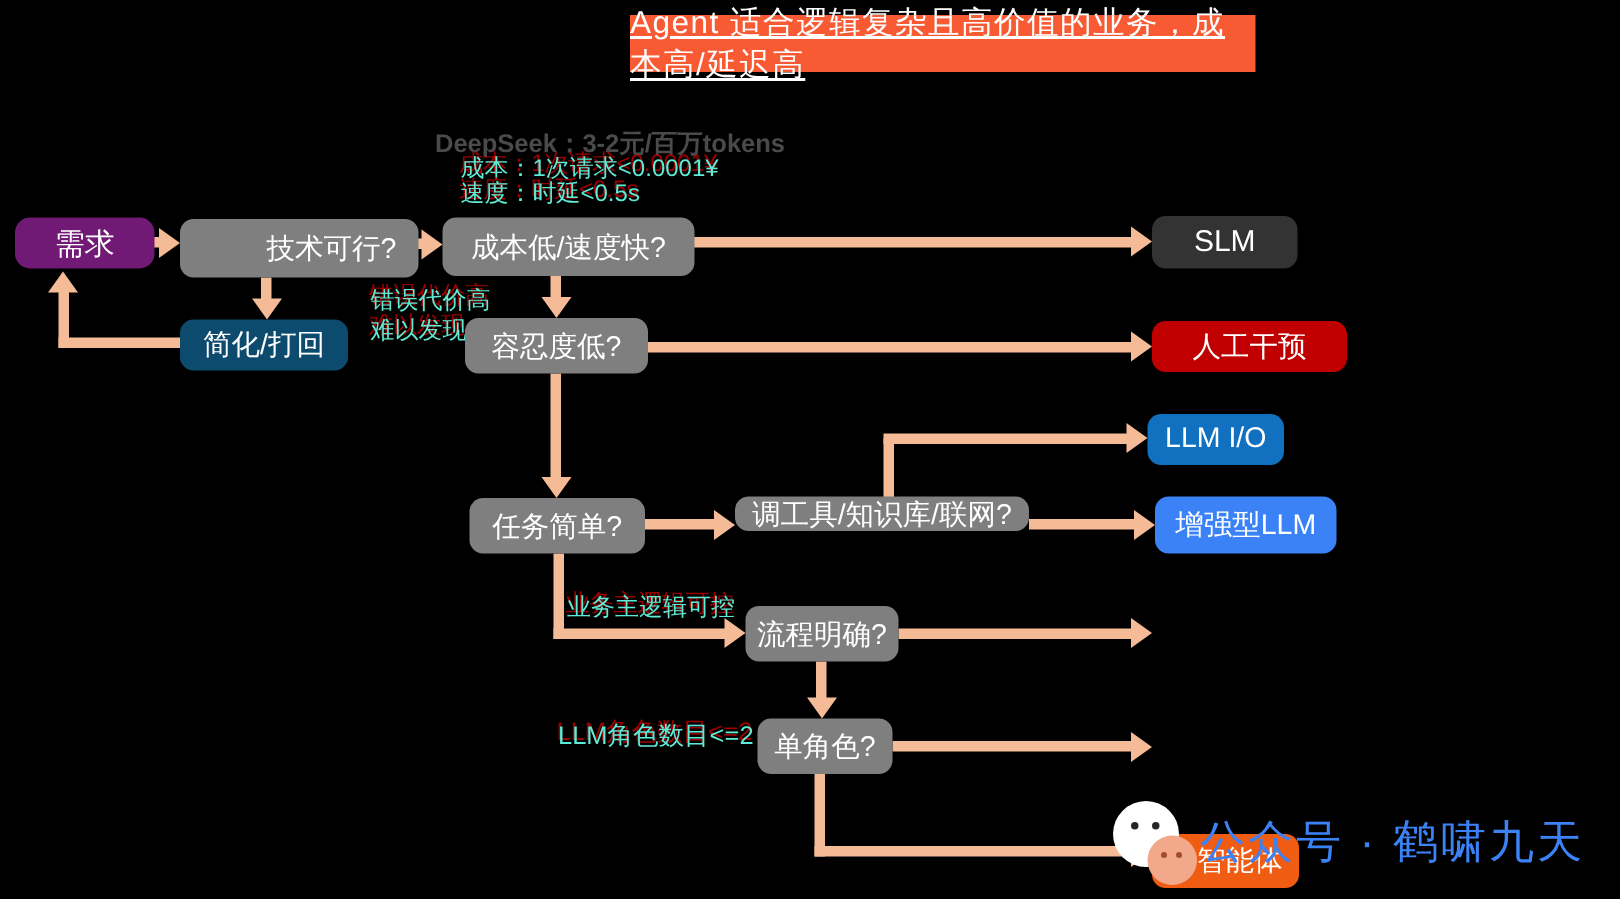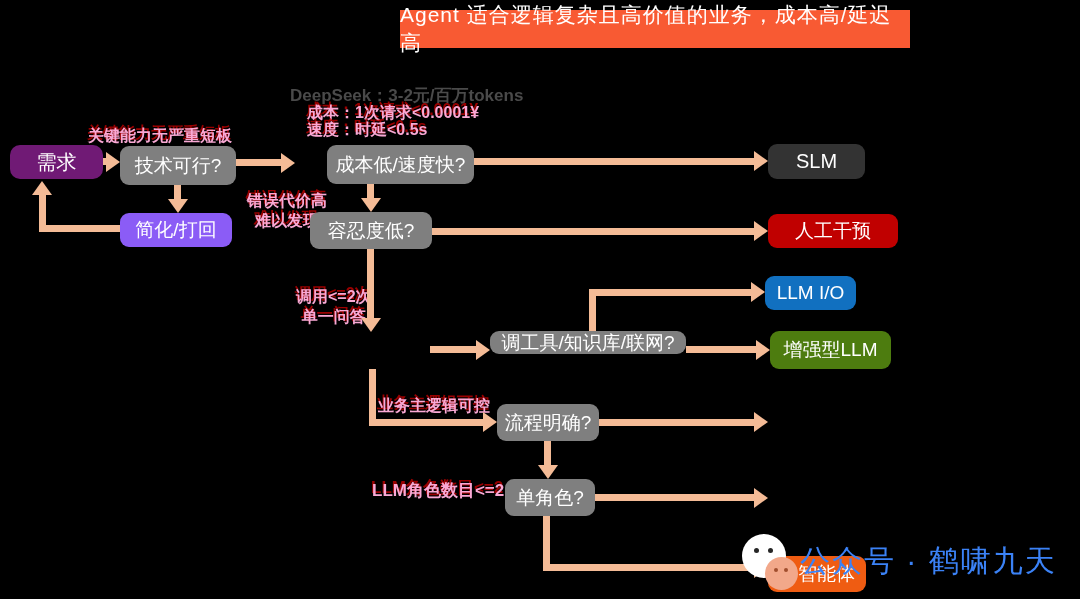--- a/index.html
+++ b/index.html
@@ -10,68 +10,62 @@
   }
   .banner {
     position:absolute; display:flex; align-items:center; justify-content:center;
     background:#f85a33; color:#ffffff; font-size:21px; letter-spacing:1px;
   }
   .node {
     position:absolute; display:flex; align-items:center; justify-content:center;
     color:#ffffff; border-radius:9px; font-size:19px; white-space:nowrap;
   }
   .gray      { background:#7f7f7f; }
-  .lightgray { background:#8b5cf6; }
+  .lightgray { background:#0c4a6e; }
   .gold      { background:#701a75; border-radius:10px; }
   .dark      { background:#333333; }
   .red       { background:#c00000; }
   .blue      { background:#1170c0; }
-  .teal      { background:#4d7c0f; }
+  .teal      { background:#3b82f6; }
   .cyan      { background:#12a9ec; }
   .green     { background:#21b14c; }
   .orange    { background:#ef5c12; }
   .note {
-    position:absolute; font-weight:bold; color:#f9a8d4; font-size:16px;
+    position:absolute; font-weight:normal; color:#5eead4; font-size:16px;
     line-height:20px; white-space:nowrap;
     text-shadow:-1px -3px 0 rgba(192,0,0,0.8);
-    text-align:center;
   }
   .note-plain { position:absolute; font-weight:bold; color:#4a4a4a; font-size:17px; white-space:nowrap; }
   .hl { position:absolute; height:7px; background:#f4bb96; }
   .vl { position:absolute; width:7px; background:#f4bb96; }
   .ar { position:absolute; width:0; height:0; border-top:10px solid transparent; border-bottom:10px solid transparent; border-left:14px solid #f4bb96; }
   .ad { position:absolute; width:0; height:0; border-left:10px solid transparent; border-right:10px solid transparent; border-top:14px solid #f4bb96; }
   .au { position:absolute; width:0; height:0; border-left:10px solid transparent; border-right:10px solid transparent; border-bottom:14px solid #f4bb96; }
   .wm-text { position:absolute; color:#3b82f6; font-size:30px; letter-spacing:2px; white-space:nowrap; z-index:6; }
   .wx { position:absolute; z-index:7; }
   .wx .big { position:absolute; left:0; top:2px; width:44px; height:44px; border-radius:50%; background:#ffffff; }
   .wx .big i { position:absolute; width:5px; height:5px; border-radius:50%; background:#262626; }
   .wx .small { position:absolute; left:23px; top:25px; width:33px; height:33px; border-radius:50%; background:#f2a88a; }
   .wx .small i { position:absolute; width:4px; height:4px; border-radius:50%; background:#a14e2e; }
 </style>
 </head>
 <body>
 
 <div class="stage">
 
-  <div class="banner" style="left:400px;top:10px;width:510px;height:38px;">
+  <div class="banner" style="left:420px;top:10px;width:417px;height:38px;text-decoration:underline;">
     <span>Agent 适合逻辑复杂且高价值的业务，成本高/延迟高</span>
   </div>
 
   <div class="note-plain" style="left:290px;top:84px;">DeepSeek：3-2元/百万tokens</div>
   <div class="note" style="left:307px;top:103px;">成本：1次请求&lt;0.0001¥</div>
   <div class="note" style="left:307px;top:120px;">速度：时延&lt;0.5s</div>
-  <div class="note" style="left:88px;top:126px;">关键能力无严重短板</div>
   <div class="note" style="left:247px;top:191px;">
     <span style="display:block;">错误代价高</span>
     <span style="display:block;">难以发现</span>
-  </div>
-  <div class="note" style="left:296px;top:287px;">
-    <span style="display:block;">调用&lt;=2次</span>
-    <span style="display:block;">单一问答</span>
   </div>
   <div class="note" style="left:378px;top:396px;">业务主逻辑可控</div>
   <div class="note" style="left:372px;top:481px;font-size:17px;">LLM角色数目&lt;=2</div>
 
   <div class="hl" style="left:102px;top:158px;width:8px;"></div>
   <div class="ar" style="left:106px;top:152px;"></div>
 
   <div class="hl" style="left:236px;top:159px;width:47px;"></div>
   <div class="ar" style="left:281px;top:153px;"></div>
 
@@ -117,31 +111,34 @@
   <div class="hl" style="left:595px;top:494px;width:161px;"></div>
   <div class="ar" style="left:754px;top:488px;"></div>
 
   <div class="vl" style="left:543px;top:516px;height:55px;"></div>
   <div class="hl" style="left:543px;top:564px;width:213px;"></div>
   <div class="ar" style="left:754px;top:558px;"></div>
 
   <div class="node gold" style="left:10px;top:145px;width:93px;height:34px;font-size:20px;">
     <span>需求</span>
   </div>
-  <div class="node gray" style="left:120px;top:146px;width:116px;height:39px;">
+  <div class="node gray" style="left:120px;top:146px;width:116px;height:39px;padding-left:43px;">
     <span>技术可行?</span>
   </div>
   <div class="node lightgray" style="left:120px;top:213px;width:112px;height:34px;">
     <span>简化/打回</span>
   </div>
-  <div class="node gray" style="left:295px;top:145px;width:147px;height:39px;margin-left:32px;">
+  <div class="node gray" style="left:295px;top:145px;width:168px;height:39px;">
     <span>成本低/速度快?</span>
   </div>
   <div class="node gray" style="left:310px;top:212px;width:122px;height:37px;">
     <span>容忍度低?</span>
+  </div>
+  <div class="node gray" style="left:313px;top:332px;width:117px;height:37px;">
+    <span>任务简单?</span>
   </div>
   <div class="node gray" style="left:490px;top:331px;width:196px;height:23px;">
     <span>调工具/知识库/联网?</span>
   </div>
   <div class="node gray" style="left:497px;top:404px;width:102px;height:37px;">
     <span>流程明确?</span>
   </div>
   <div class="node gray" style="left:505px;top:479px;width:90px;height:37px;">
     <span>单角色?</span>
   </div>

